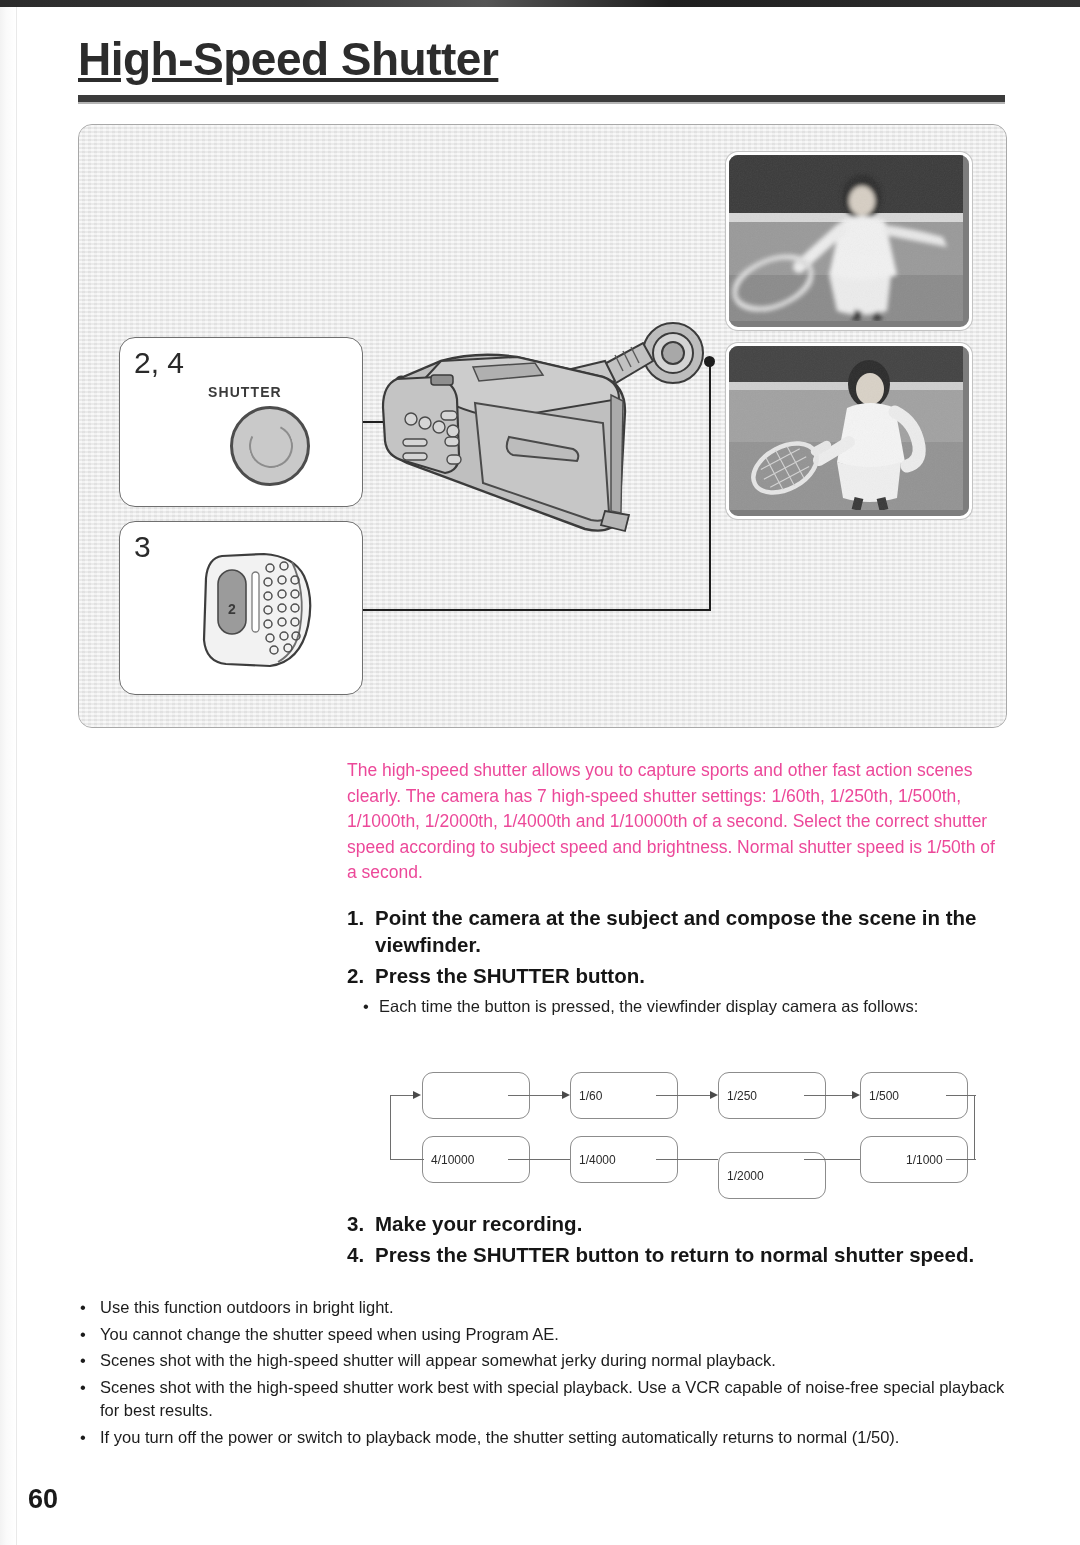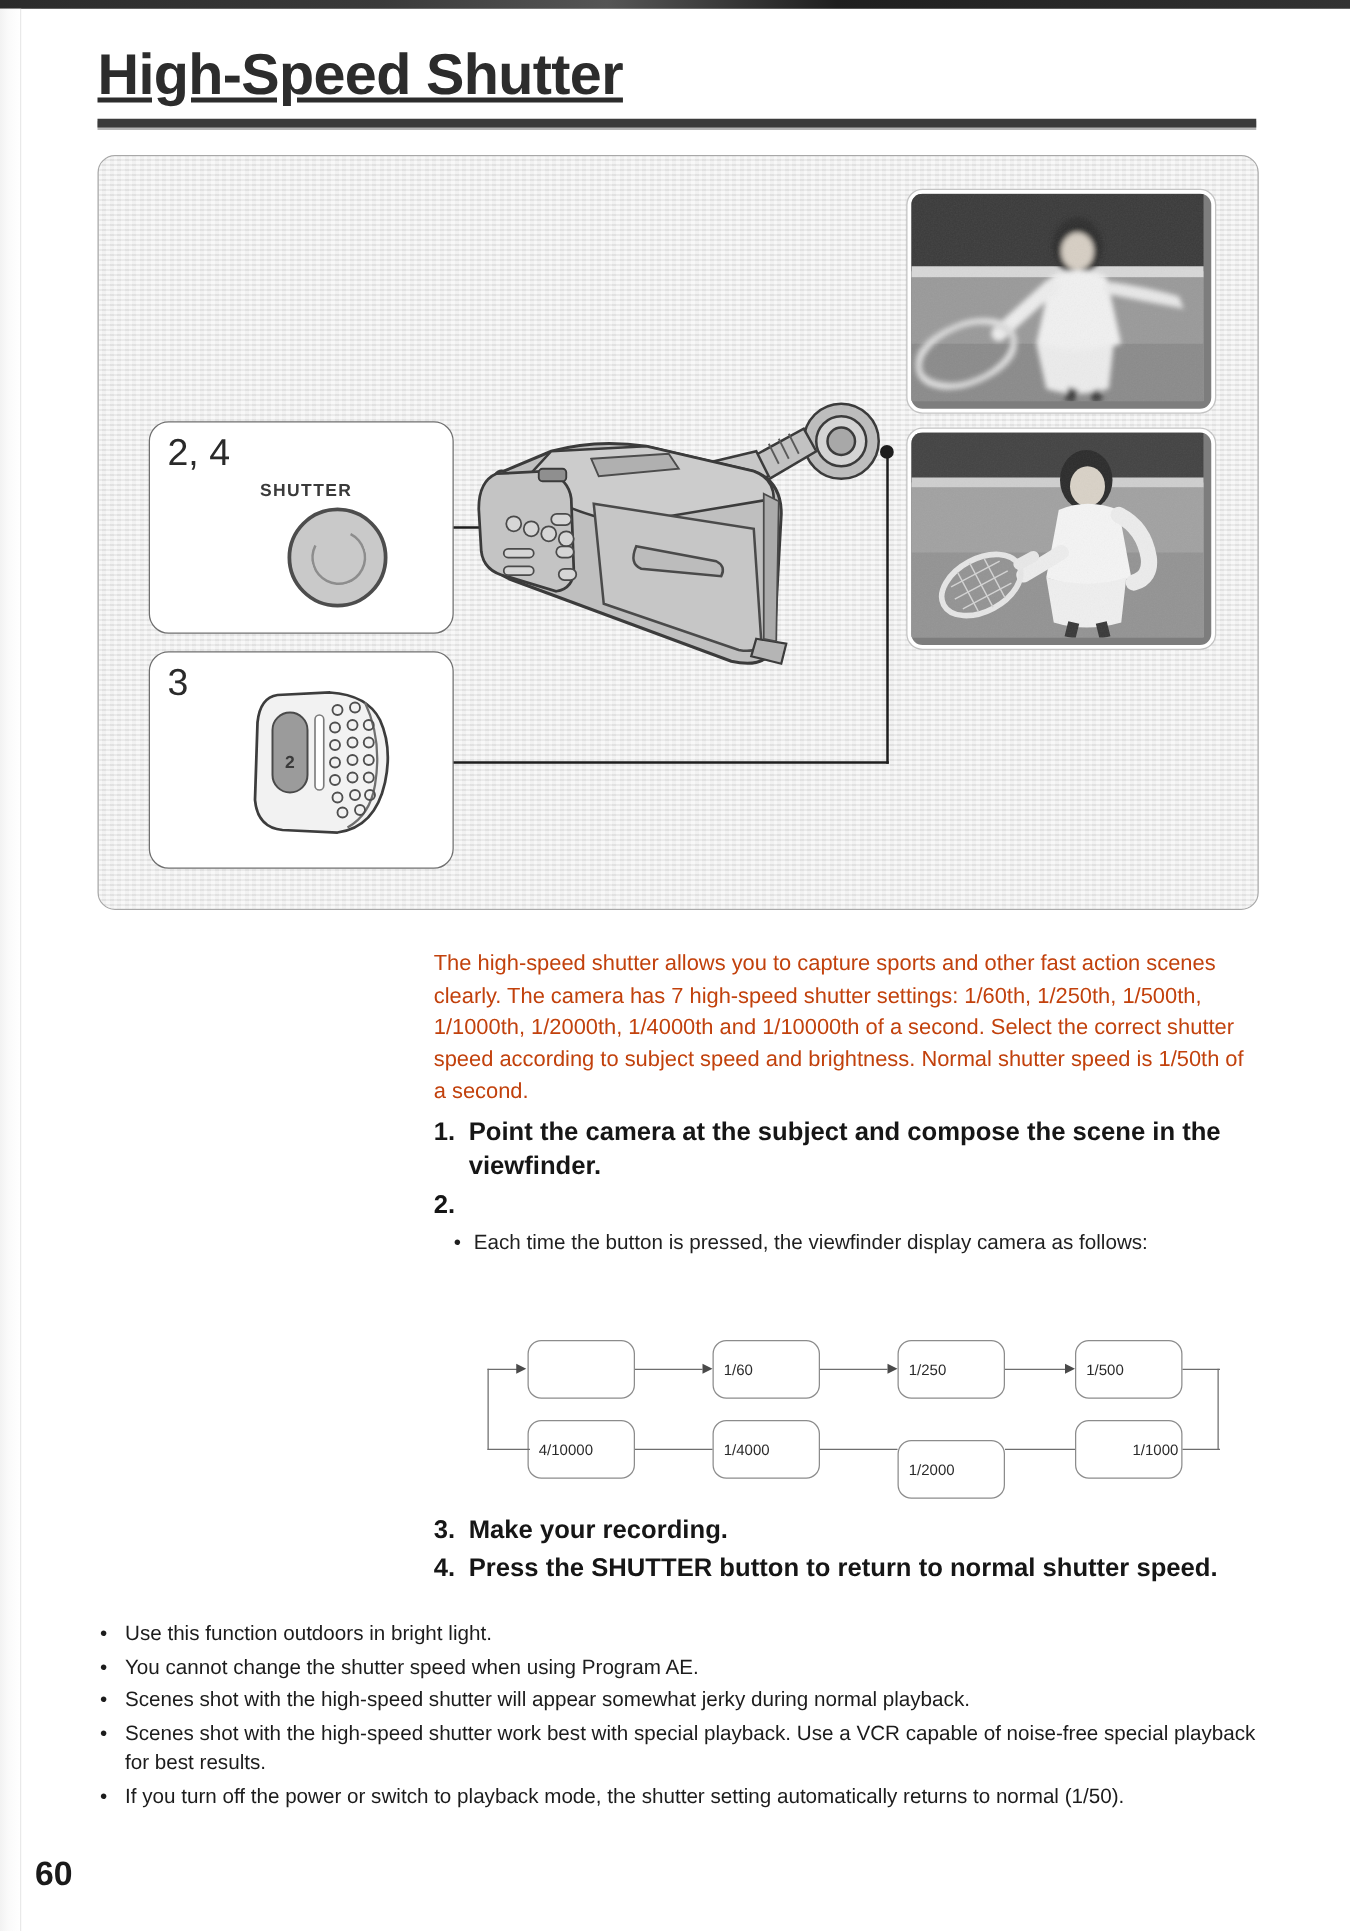--- a/index.html
+++ b/index.html
@@ -93,40 +93,40 @@
     overflow:hidden;background:#7d7d7d;
   }
   #photo-blur{left:647px;top:27px;width:240px;height:172px;}
   #photo-sharp{left:647px;top:218px;width:240px;height:170px;}
 
   
   .body-col{
     position:absolute;left:347px;top:758px;width:660px;
   }
   .para{
-    font-size:17.5px;line-height:25.5px;color:#c2410c;margin:0 0 6px 0;
+    font-size:17.5px;line-height:25.5px;color:#ec4899;margin:0 0 18px 0;
   }
   .steps{list-style:none;margin:0;padding:0;}
   .step{
     font-size:20.5px;line-height:27px;font-weight:bold;color:#161616;
     display:flex;margin-top:4px;
   }
   .step .num{width:28px;flex:none;}
   .sub-bullet{
     display:flex;font-size:16.5px;line-height:24px;color:#1f1f1f;
     margin-top:5px;margin-left:16px;font-weight:normal;
   }
   .sub-bullet .dot{width:16px;flex:none;}
 
   
   .flow{
     position:absolute;left:382px;top:1068px;width:600px;height:120px;
   }
   .fbox{
-    position:absolute;width:86px;height:47px;border:1px solid #8c8c8c;border-radius:11px;
+    position:absolute;width:108px;height:47px;border:1px solid #8c8c8c;border-radius:11px;
     background:#ffffff;
     font-size:12px;color:#2a2a2a;
     display:flex;align-items:center;padding-left:8px;box-sizing:border-box;
   }
   .fline{position:absolute;background:#6e6e6e;}
   .farrow{
     position:absolute;width:0;height:0;
     border-top:4.5px solid transparent;border-bottom:4.5px solid transparent;
     border-left:8px solid #4a4a4a;
   }
@@ -329,20 +329,21 @@
 <div class="body-col">
   <p class="para">The high-speed shutter allows you to capture sports and other fast action scenes clearly. The camera has 7 high-speed shutter settings: 1/60th, 1/250th, 1/500th, 1/1000th, 1/2000th, 1/4000th and 1/10000th of a second. Select the correct shutter speed according to subject speed and brightness. Normal shutter speed is 1/50th of a second.</p>
 
   <div class="steps">
     <div class="step">
       <span class="num">1.</span>
       <span>Point the camera at the subject  and compose the scene in the viewfinder.</span>
     </div>
     <div class="step">
       <span class="num">2.</span>
+      <span>Press the SHUTTER button.</span>
     </div>
     <div class="sub-bullet">
       <span class="dot">•</span>
       <span>Each time the button is pressed, the viewfinder display camera as follows:</span>
     </div>
   </div>
 </div>
 
 <div class="flow">
 

